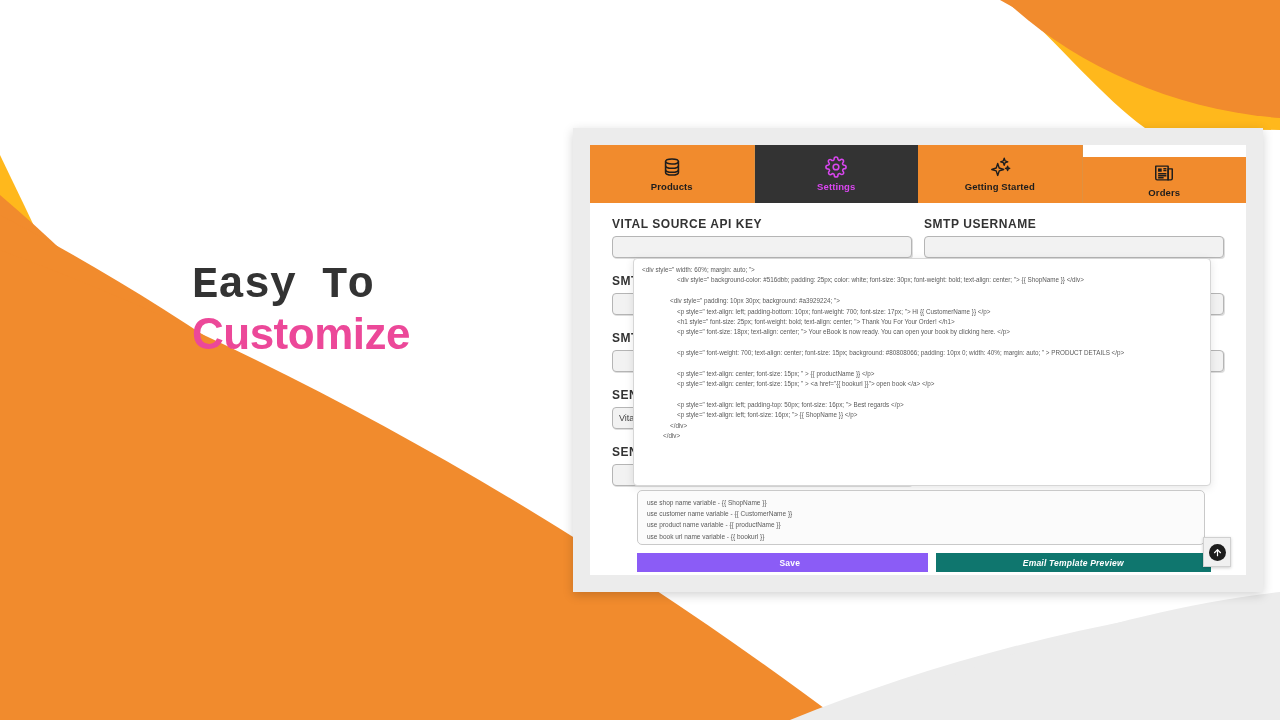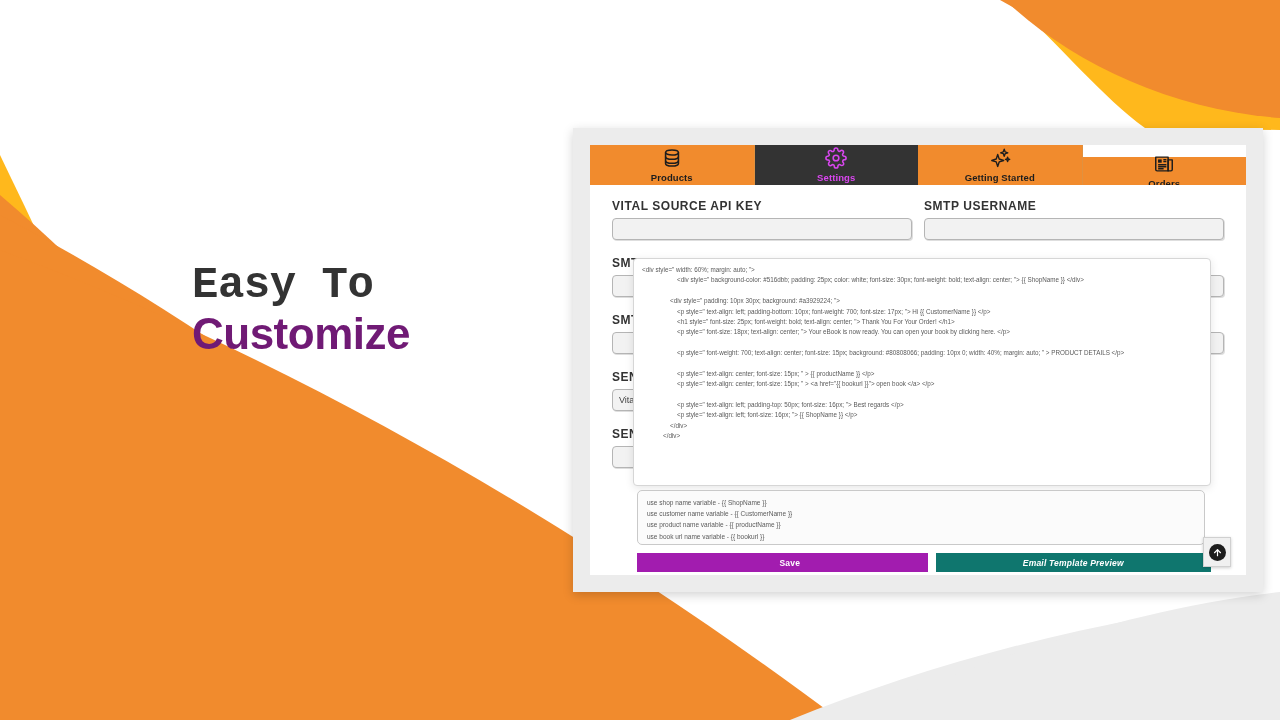--- a/index.html
+++ b/index.html
@@ -19,39 +19,39 @@
   .promo {
     position:absolute; left:192px; top:262px;
     line-height:1.06;
     letter-spacing:-0.5px;
   }
   .promo-line1 {
     font-size:44px; font-weight:700; color:#333333;
     font-family:Liberation Mono, monospace;
   }
   .promo-line2 {
-    font-size:44px; font-weight:700; color:#701a75;
+    font-size:44px; font-weight:700; color:#ec4899;
     font-family:"Liberation Sans", sans-serif;
     margin-top:2px;
   }
 
   
   .window {
     position:absolute; left:573px; top:128px;
     width:690px; height:464px;
     background:#ececec;
     box-shadow: 0 3px 10px rgba(0,0,0,0.18);
   }
   .window-inner {
     position:absolute; left:17px; top:17px; right:17px; bottom:17px;
     background:#ffffff;
   }
 
   
-  .tabbar { display:flex; width:100%; height:40px; }
+  .tabbar { display:flex; width:100%; height:58px; }
   .tab {
     flex:1 1 0; background:#F18B2D; color:#1d1d1d;
     display:flex; flex-direction:column; align-items:center; justify-content:center;
     gap:3px; cursor:pointer;
     border-right:1px solid #e0913f;
     position:relative;
   }
   .tab:last-child { border-right:none;margin-top:12px; }
   .tab.active { background:#333333; color:#d946ef; border-right:none; }
   .tab-label { font-size:9.5px; font-weight:600; letter-spacing:0.1px; }
@@ -136,21 +136,21 @@
     width:574px; height:19px;
     display:flex; gap:8px;
   }
   .btn {
     flex:1 1 0; height:19px;
     display:flex; align-items:center; justify-content:center;
     font-size:8.5px; font-weight:700; letter-spacing:0.2px;
     cursor:pointer; border:none;
     font-family:"Liberation Sans", sans-serif;
   }
-  .btn-save { background:#a21caf; color:#ffffff;padding-left:15px; }
+  .btn-save { background:#8b5cf6; color:#ffffff;padding-left:15px; }
   .btn-preview { background:#0f766e; color:#ffffff;font-style:italic; }
 
   
   .scrolltop {
     position:absolute; left:1203px; top:537px;
     width:28px; height:30px;
     background:#f0f0f0;
     border:1px solid #d0d0d0;
     display:flex; align-items:center; justify-content:center;
     cursor:pointer;

